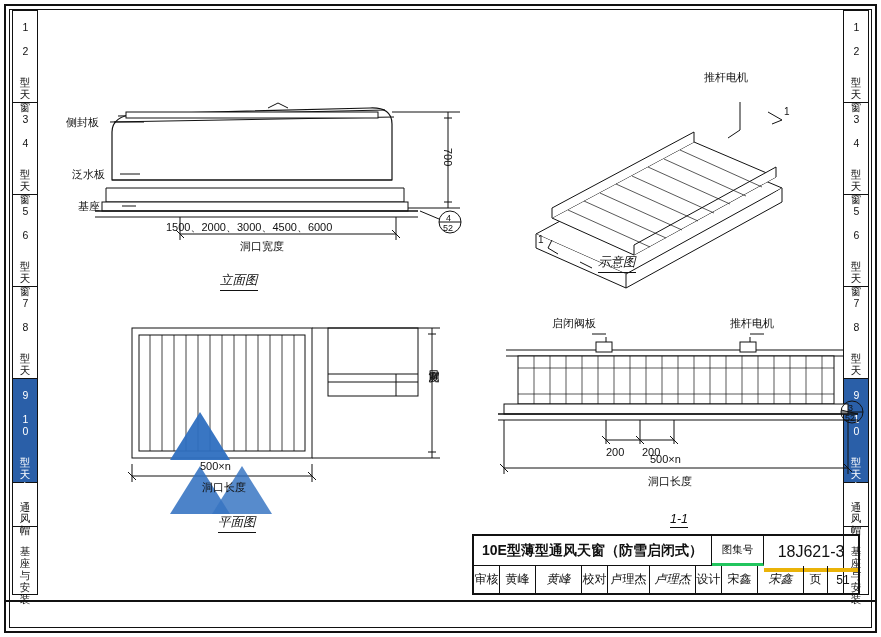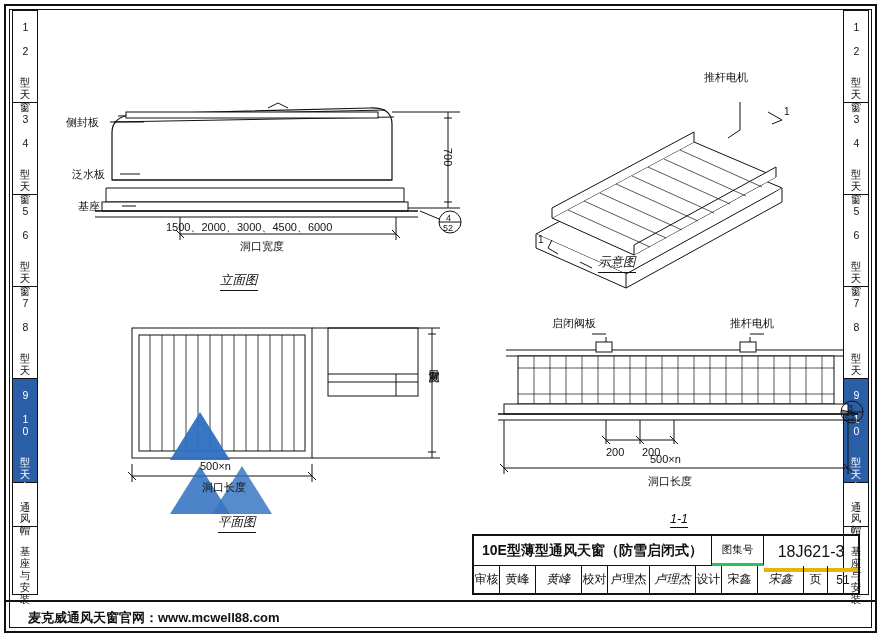--- a/index.html
+++ b/index.html
@@ -312,16 +312,15 @@
       <div class="cell sig" style="width:46px">卢理杰</div>
       <div class="cell" style="width:26px">设计</div>
       <div class="cell" style="width:36px">宋鑫</div>
       <div class="cell sig" style="width:46px">宋鑫</div>
       <div class="cell" style="width:24px">页</div>
       <div class="cell last" style="width:30px">51</div>
     </div>
   </div>
 
   <div class="footer">
-    <div class="f1">麦克威通风天窗官网：www.mcwell88.com</div>
   </div>
 
 </div>
 
 </body></html>

